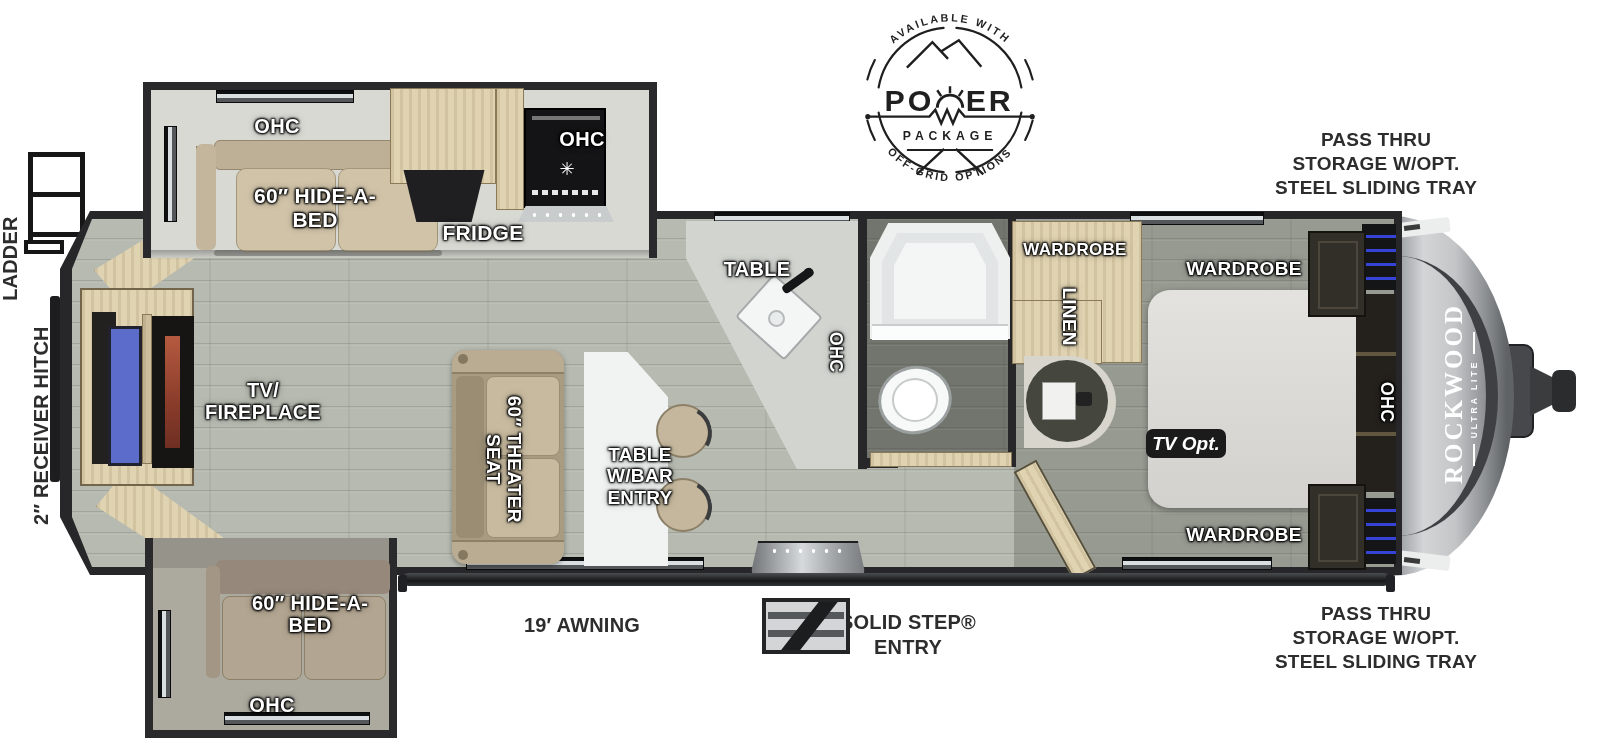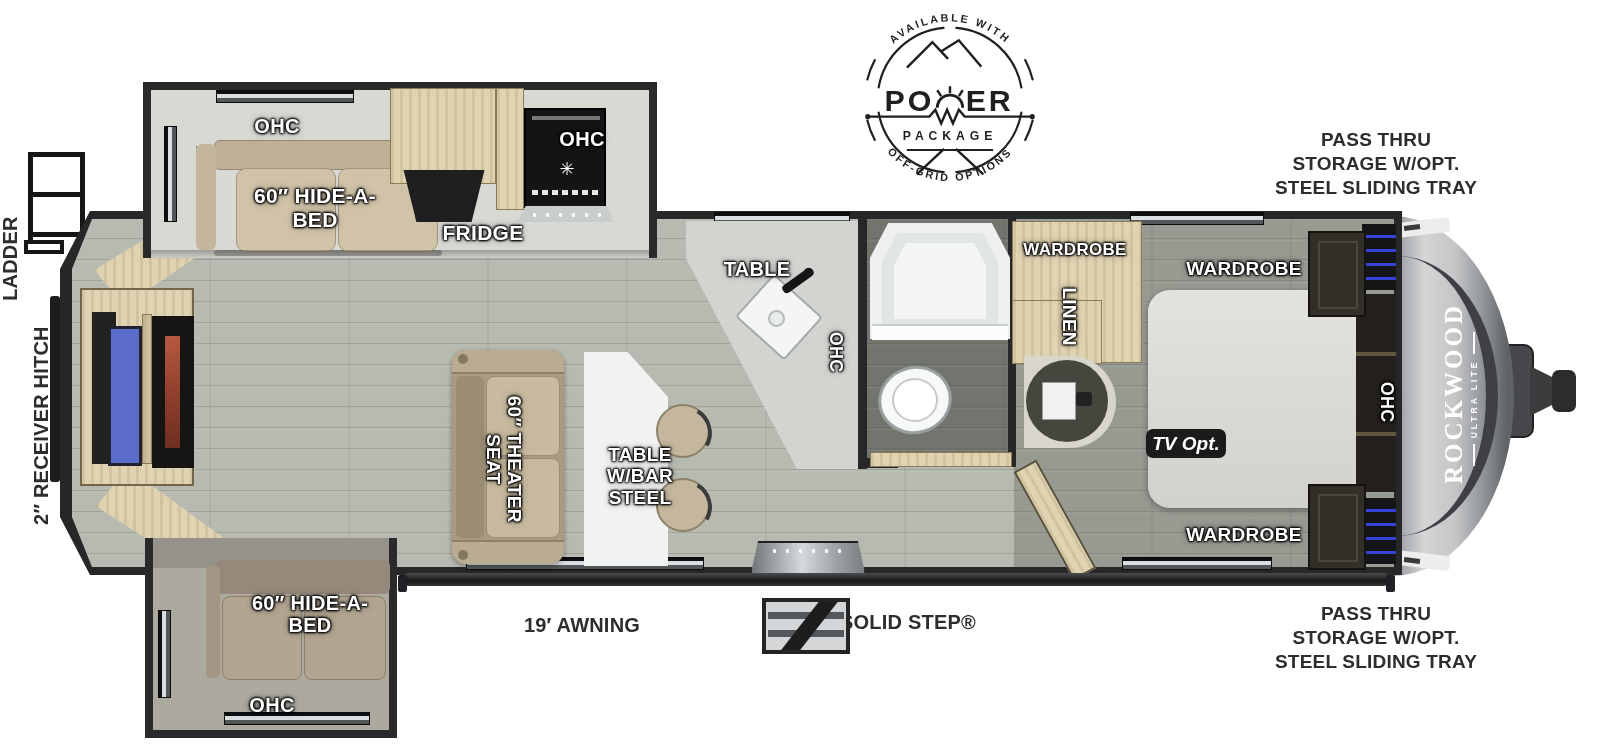--- a/index.html
+++ b/index.html
@@ -100,20 +100,21 @@
   <div class="dlabel" style="left:1226px;top:602px;width:300px;font-size:19px;">
     <div>PASS THRU</div>
     <div>STORAGE W/OPT.</div>
     <div>STEEL SLIDING TRAY</div>
   </div>
   <div class="dlabel rotm90" style="left:-59px;top:246px;width:140px;">LADDER</div>
   <div class="dlabel rotm90" style="left:-68px;top:413px;width:220px;">2″ RECEIVER HITCH</div>
   <div class="dlabel" style="left:492px;top:613px;width:180px;">19′ AWNING</div>
   <div class="dlabel" style="left:788px;top:610px;width:240px;">
     <div>SOLID STEP®</div>
+    <div>ENTRY</div>
   </div>
 
   <div class="abs" style="left:24px;top:148px;width:68px;height:112px;">
     <div class="ladder-part" style="left:4px;top:4px;width:5px;height:88px;"></div>
     <div class="ladder-part" style="left:56px;top:4px;width:5px;height:88px;"></div>
     <div class="ladder-part" style="left:4px;top:4px;width:57px;height:5px;"></div>
     <div class="ladder-part" style="left:4px;top:44px;width:57px;height:5px;"></div>
     <div class="ladder-part" style="left:4px;top:84px;width:57px;height:5px;"></div>
     <div class="abs" style="left:0;top:92px;width:40px;height:14px;border:4px solid #161616;box-sizing:border-box;"></div>
   </div>
@@ -279,18 +280,22 @@
   <div class="flabel fs21" style="left:423px;top:221px;width:120px;">FRIDGE</div>
   <div class="flabel" style="left:532px;top:128px;width:100px;">OHC</div>
   <div class="flabel" style="left:707px;top:258px;width:100px;">TABLE</div>
   <div class="flabel fs18 rot90" style="left:801px;top:342px;width:70px;">OHC</div>
   <div class="flabel fs17" style="left:1015px;top:240px;width:120px;">WARDROBE</div>
   <div class="flabel fs19 rot90" style="left:1021px;top:306px;width:96px;">LINEN</div>
   <div class="flabel fs19" style="left:1174px;top:258px;width:140px;">WARDROBE</div>
   <div class="flabel fs19" style="left:1174px;top:524px;width:140px;">WARDROBE</div>
   <div class="flabel fs18 rot90" style="left:1352px;top:392px;width:70px;">OHC</div>
   <div class="abs tvopt">TV Opt.</div>
+  <div class="flabel" style="left:183px;top:379px;width:160px;">
+    <div>TV/</div>
+    <div>FIREPLACE</div>
+  </div>
   <div class="flabel fs19 rot90" style="left:439px;top:438px;width:130px;">60″ THEATER SEAT</div>
-  <div class="flabel fs19" style="left:590px;top:444px;width:100px;">TABLE W/BAR STEEL</div>
+  <div class="flabel fs19" style="left:590px;top:444px;width:100px;">TABLE W/BAR ENTRY</div>
   <div class="flabel" style="left:245px;top:592px;width:130px;">60″ HIDE-A-BED</div>
   <div class="flabel" style="left:212px;top:694px;width:120px;">OHC</div>
 
 </div>
 
 </body></html>

